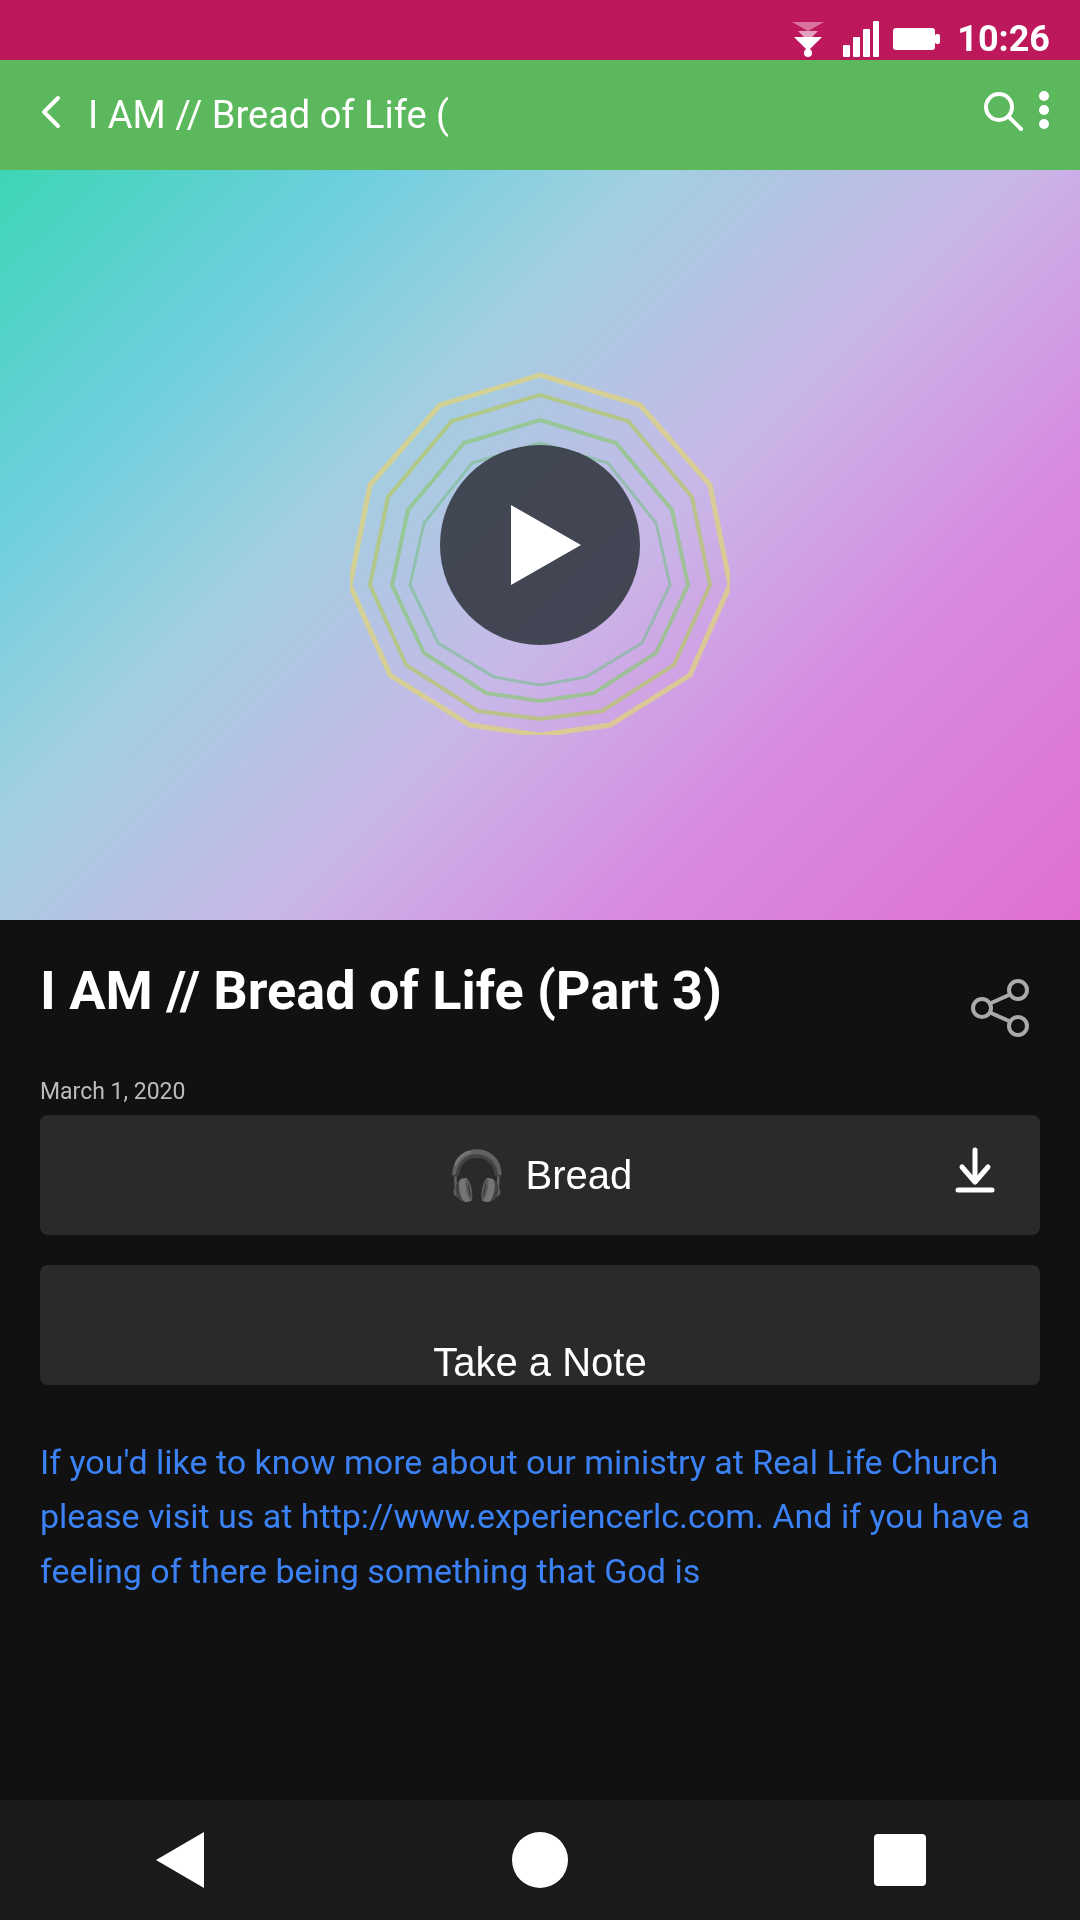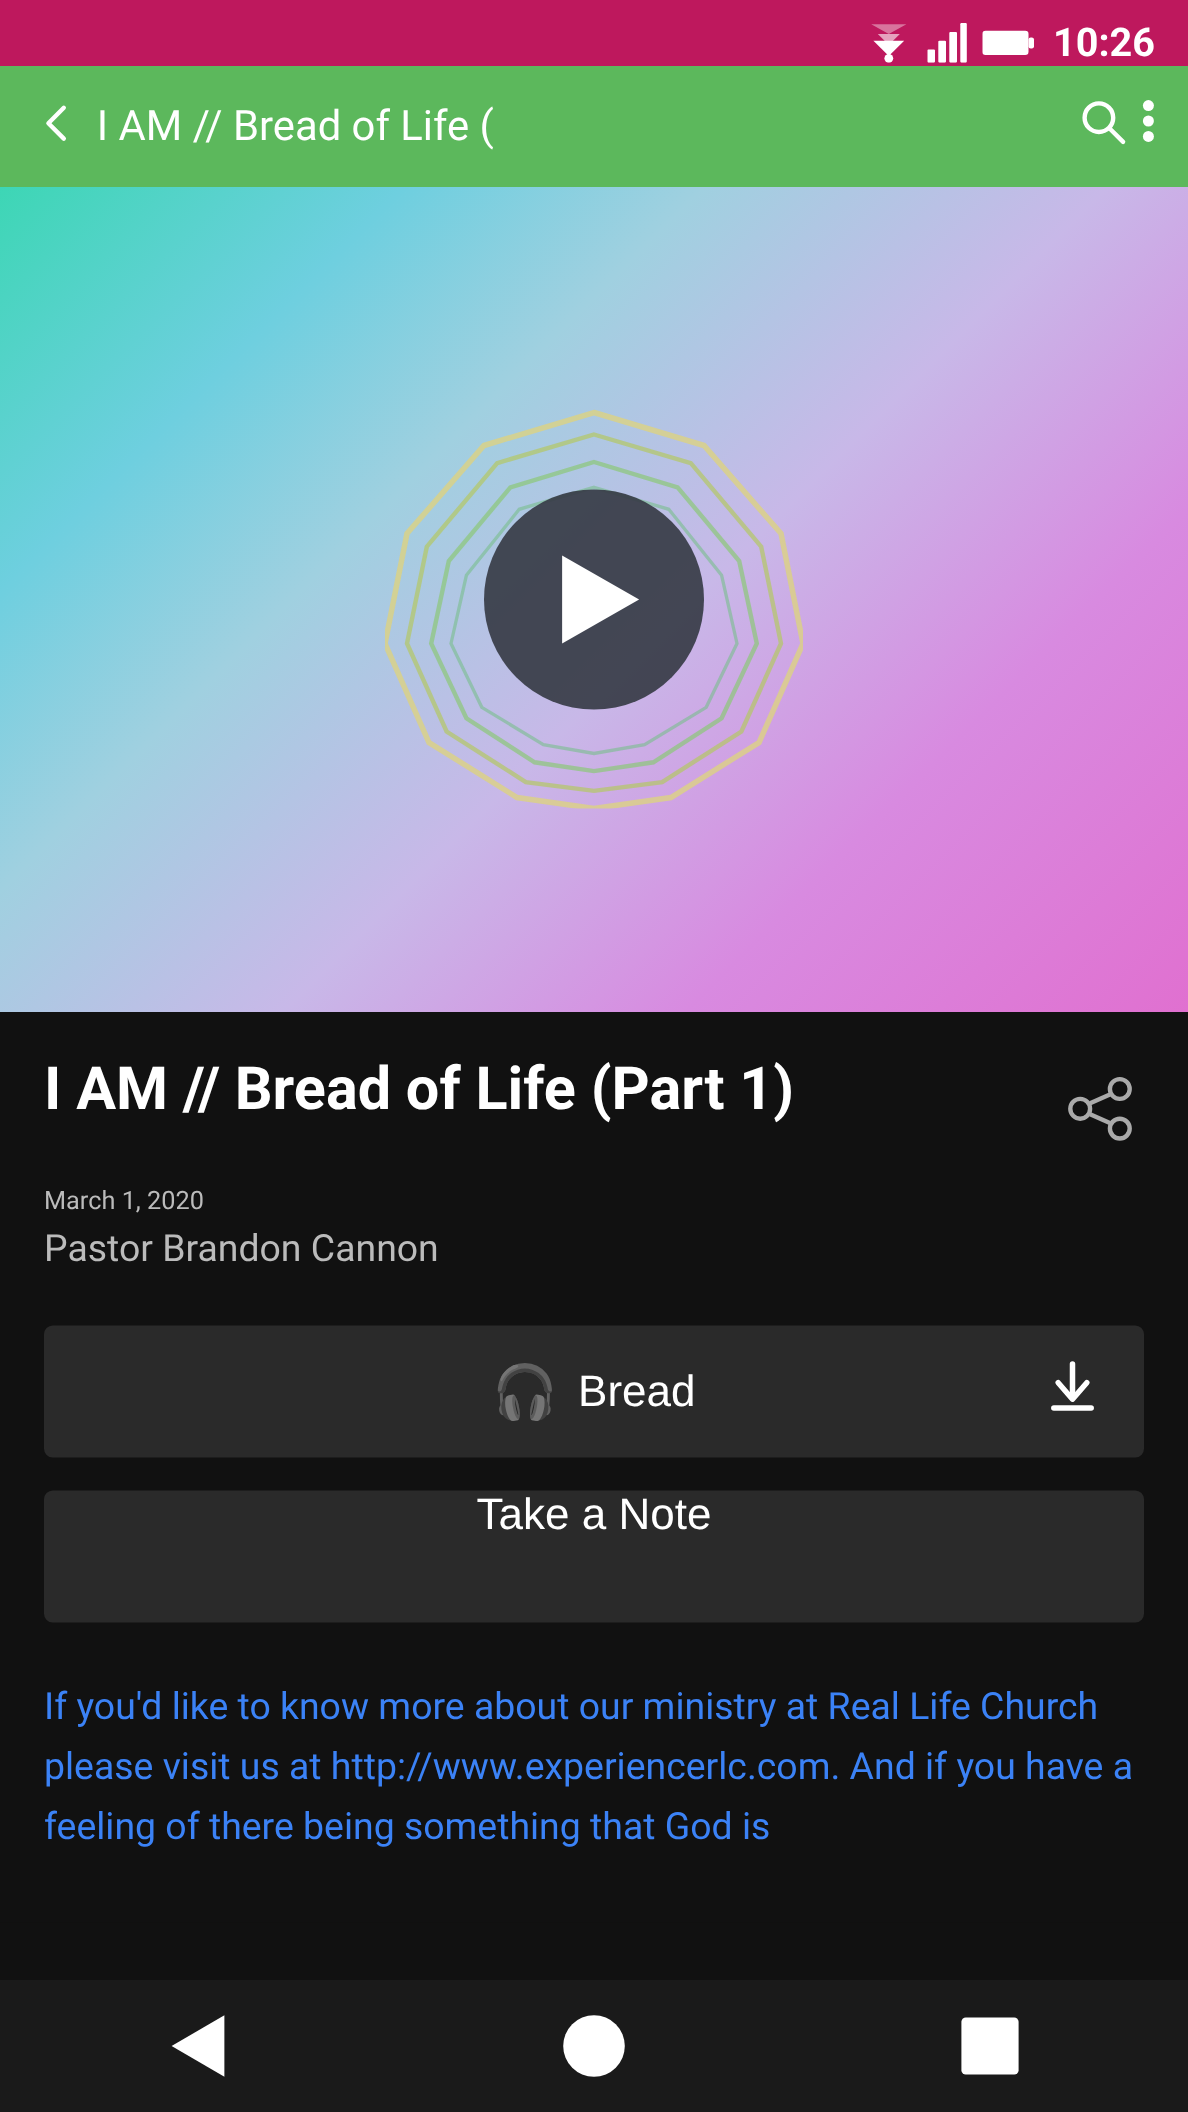--- a/index.html
+++ b/index.html
@@ -206,21 +206,21 @@
     }
 
     
     .note-btn {
       width: 100%;
       height: 120px;
       background: #2a2a2a;
       border: none;
       border-radius: 8px;
       display: flex;
-      align-items: flex-start;
+      align-items: flex-end;
       justify-content: center;
       cursor: pointer;
       margin-bottom: 50px;
       font-size: 40px;
       color: #fff;
       font-weight: 500;
     }
 
     
     .description {
@@ -333,34 +333,33 @@
       <polygon points="190,88 258,108 306,168 320,230 292,288 236,322 190,330 144,322 88,288 60,230 74,168 122,108" stroke="rgba(120,190,140,0.6)" stroke-width="3" fill="none"></polygon>
     </svg>
     <div class="play-circle">
       <div class="play-triangle"></div>
     </div>
   </div>
 </div>
 
 <div class="content">
   <div class="content-header">
-    <div class="content-title">I AM // Bread of Life (Part 1)</div>
+    <div class="content-title">I AM // Bread of Life (Part 3)</div>
     <div class="share-btn">
       <svg width="60" height="60" viewBox="0 0 60 60" fill="none">
         <circle cx="48" cy="12" r="9" stroke="#aaa" stroke-width="4"></circle>
         <circle cx="12" cy="30" r="9" stroke="#aaa" stroke-width="4"></circle>
         <circle cx="48" cy="48" r="9" stroke="#aaa" stroke-width="4"></circle>
         <line x1="21" y1="25" x2="39" y2="17" stroke="#aaa" stroke-width="4"></line>
         <line x1="21" y1="35" x2="39" y2="43" stroke="#aaa" stroke-width="4"></line>
       </svg>
     </div>
   </div>
 
   <div class="content-date">March 1, 2020</div>
-  <div class="content-author">Pastor Brandon Cannon</div>
 
   <button class="listen-btn">
     <div class="listen-label">
       <span class="headphone-icon">🎧</span>
       <span>Bread</span>
     </div>
     <div class="download-icon">
       <svg width="50" height="50" viewBox="0 0 50 50" fill="white">
         <polyline points="25,5 25,35" stroke="white" stroke-width="5" stroke-linecap="round"></polyline>
         <polyline points="12,22 25,37 38,22" stroke="white" stroke-width="5" fill="none" stroke-linecap="round" stroke-linejoin="round"></polyline>

